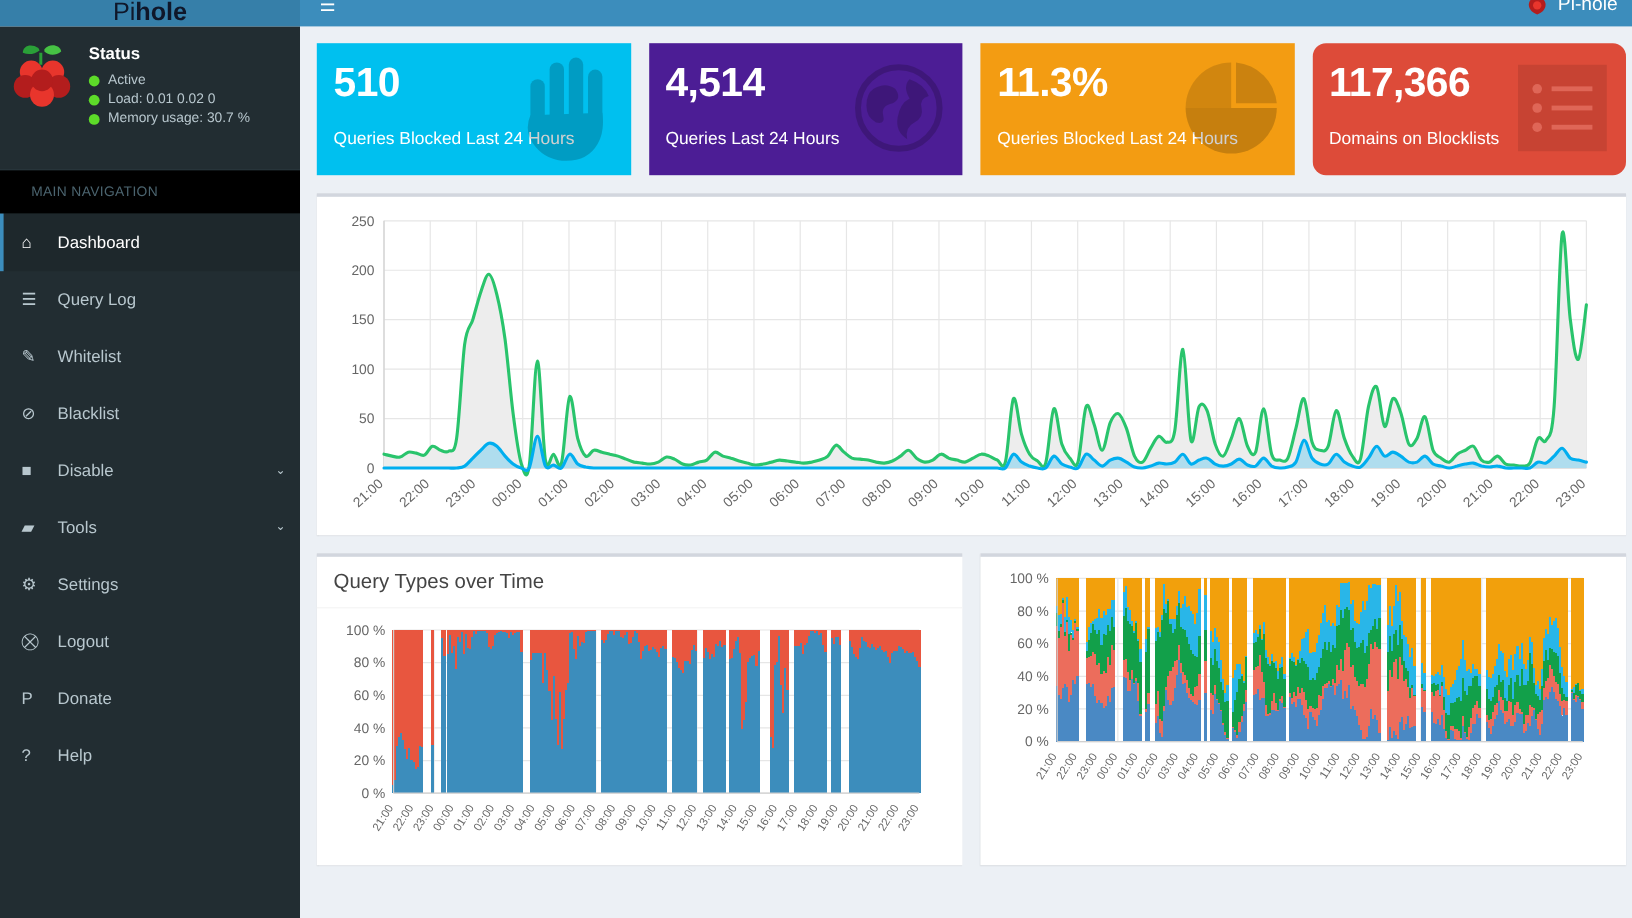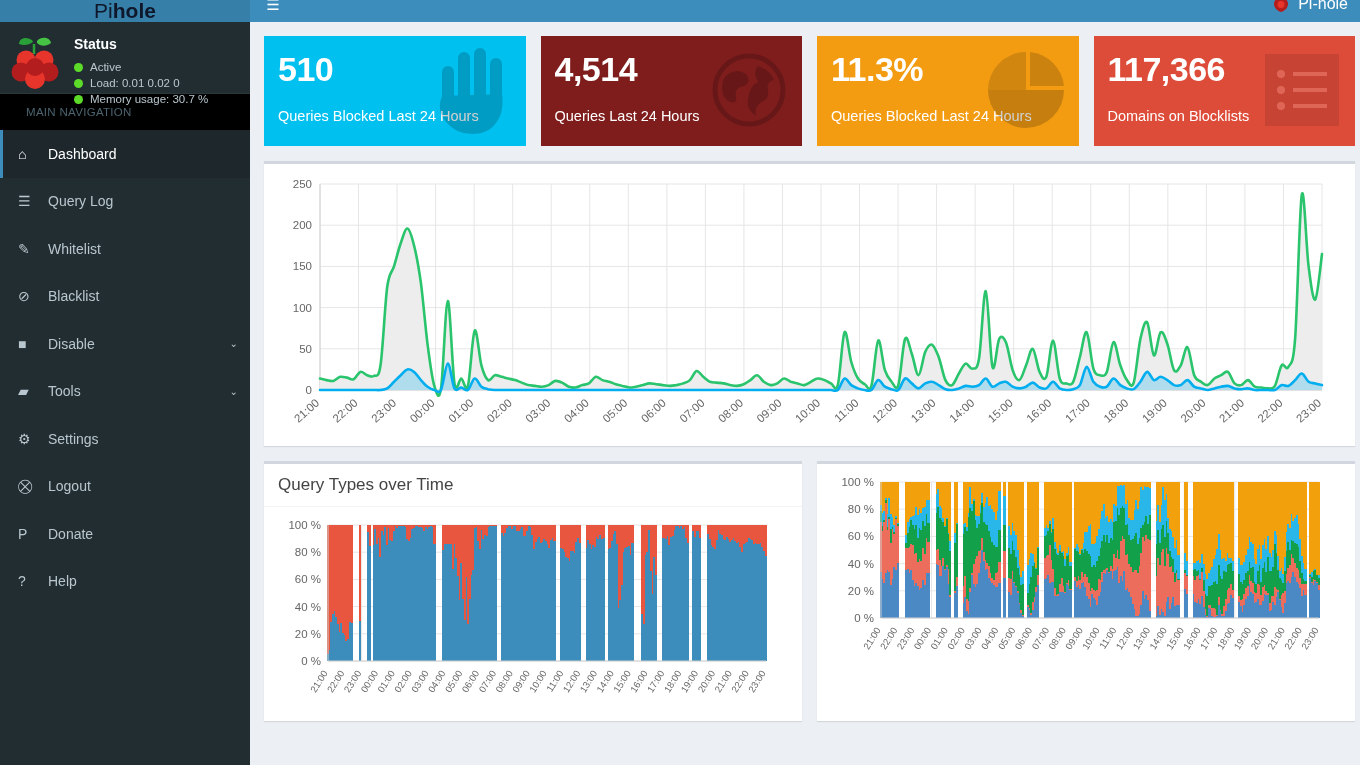--- a/index.html
+++ b/index.html
@@ -34,21 +34,21 @@
     color: #fff; font-size: 16px; font-weight: 300; white-space: nowrap;
   }
   .hdr-pi { width: 20px; height: 20px; position: relative; }
 
   
   #sidebar {
     position: absolute; left: 0; top: 22px; width: 250px; height: 743px;
     background: #222d32; z-index: 30;
   }
   .side-status {
-    height: 72px; padding: 12px 10px 10px 10px;
+    height: 120px; padding: 12px 10px 10px 10px;
     display: flex; gap: 10px; align-items: flex-start;
     border-bottom: 1px solid #2a373d;
   }
   .side-pi { width: 54px; height: 62px; flex: 0 0 54px; position: relative; margin-top: 2px; }
   .status-text { padding-top: 2px; }
   .status-title { color: #fff; font-size: 14px; font-weight: 700; margin-bottom: 7px; }
   .status-line {
     color: #b8c7ce; font-size: 11.5px; line-height: 16px;
     display: flex; align-items: center; gap: 7px; white-space: nowrap;
   }
@@ -222,21 +222,21 @@
             <g fill="currentColor">
               <rect x="12" y="22" width="12" height="46" rx="6"></rect>
               <rect x="28" y="8" width="12" height="58" rx="6"></rect>
               <rect x="44" y="4" width="12" height="62" rx="6"></rect>
               <rect x="60" y="14" width="12" height="52" rx="6"></rect>
               <path d="M12 52 q-6 14 4 26 q10 12 26 12 q18 0 26 -14 q6 -10 4 -26 z"></path>
             </g>
           </svg>
         </div>
       </div>
-      <div class="card" style="background: #7f1d1d;">
+      <div class="card" style="background: #4c1d95;">
         <div class="num">4,514</div>
         <div class="lbl">Queries Last 24 Hours</div>
         <div class="bigicon">
           <svg width="86" height="92" viewBox="0 0 86 92">
             <g fill="none" stroke="currentColor" stroke-width="5">
               <circle cx="43" cy="46" r="34"></circle>
             </g>
             <path d="M22 30 q10 -6 18 0 q6 8 -2 12 q-10 2 -8 10 q2 8 -6 6 q-8 -4 -8 -14 q0 -10 6 -14 Z M52 22 q12 4 16 14 q-8 2 -6 10 q2 8 -6 12 q-8 4 -6 14 q-10 -6 -8 -18 q2 -12 10 -16 q-6 -10 0 -16 Z" fill="currentColor"></path>
           </svg>
         </div>
@@ -245,21 +245,21 @@
         <div class="num">11.3%</div>
         <div class="lbl">Queries Blocked Last 24 Hours</div>
         <div class="bigicon">
           <svg width="86" height="92" viewBox="0 0 86 92">
             <path d="M43 46 L43 8 A38 38 0 0 0 5 46 Z" fill="currentColor" opacity=".75"></path>
             <path d="M43 46 L81 46 A38 38 0 0 1 43 84 A38 38 0 0 1 5 46 L43 46 Z" fill="currentColor"></path>
             <path d="M47 8 A38 38 0 0 1 81 42 L47 42 Z" fill="currentColor" opacity=".9"></path>
           </svg>
         </div>
       </div>
-      <div class="card" style="background: rgb(221, 75, 57);">
+      <div class="card" style="background: rgb(221, 75, 57); border-radius: 11px;">
         <div class="num">117,366</div>
         <div class="lbl">Domains on Blocklists</div>
         <div class="bigicon">
           <svg width="86" height="92" viewBox="0 0 86 92">
             <rect x="6" y="10" width="74" height="72" fill="currentColor" opacity=".55"></rect>
             <g fill="#fff" opacity=".85">
               <circle cx="22" cy="30" r="4"></circle>
               <circle cx="22" cy="46" r="4"></circle>
               <circle cx="22" cy="62" r="4"></circle>
               <rect x="34" y="28" width="34" height="4"></rect>

